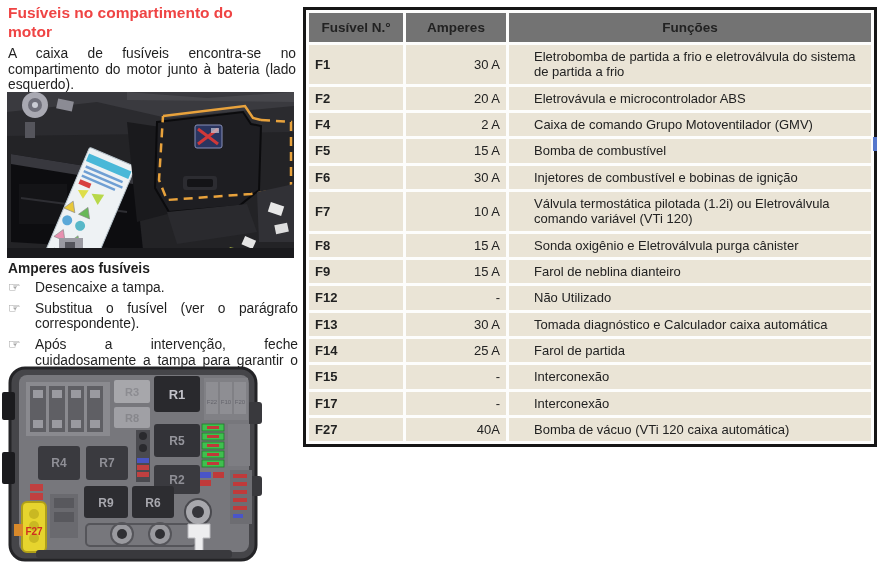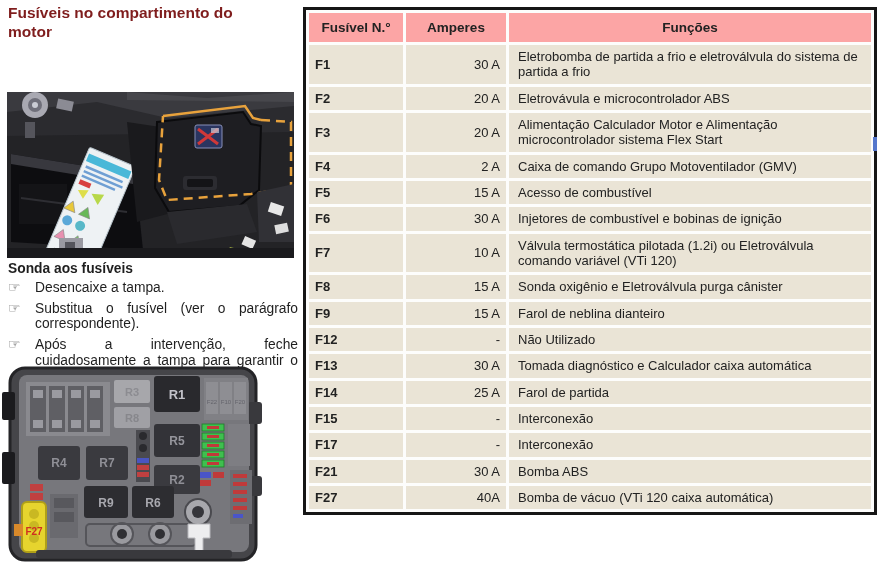--- a/index.html
+++ b/index.html
@@ -1,54 +1,55 @@
 <!DOCTYPE html>
 <html><head>
 <meta charset="utf-8">
 <style>
   html,body{margin:0;padding:0;background:#ffffff;}
   #page{position:relative;width:881px;height:573px;background:#ffffff;overflow:hidden;
         font-family:"Liberation Sans",sans-serif;color:#1f1f1f;}
 
   
   .page-title{position:absolute;left:8px;top:3px;width:272px;font-size:15.5px;font-weight:bold;
-              line-height:1.25;color:#7f1d1d;}
+              line-height:1.25;color:#ef4444;}
   .intro{position:absolute;left:8px;top:46px;width:288px;font-size:13.8px;line-height:1.14;
          text-align:justify;}
   .photo-wrap{position:absolute;left:7px;top:92px;width:287px;height:166px;}
   .access-head{position:absolute;left:8px;top:261px;font-size:13.8px;font-weight:bold;}
   .bullets{position:absolute;left:8px;top:280px;width:290px;margin:0;padding:0;list-style:none;}
   .bullets li{display:flex;margin:0 0 5px 0;}
   .hand{flex:0 0 27px;font-size:14px;color:#5a5a5a;line-height:1.1;}
   .btxt{flex:1;font-size:13.8px;line-height:1.14;text-align:justify;}
   .diagram-wrap{position:absolute;left:2px;top:366px;width:260px;height:199px;}
 
   
   .fuse-table{position:absolute;left:303px;top:7px;width:574px;
               border:3px solid #161616;border-collapse:separate;border-spacing:3px;
               background:#fdfdfc;}
-  .fuse-table th{background:#fca5a5;font-size:13.5px;font-weight:bold;color:#222;
+  .fuse-table th{background:#737373;font-size:13.5px;font-weight:bold;color:#222;
                  padding:7px 4px;text-align:center;}
   .fuse-table td{background:#eae4d6;font-size:13px;padding:4px 6px;vertical-align:middle;
                  line-height:1.18;color:#222;}
   td.c-fuse{width:82px;text-align:left;font-weight:bold;}
   td.c-amps{width:88px;text-align:right;font-weight:normal;}
-  td.c-func{text-align:left;padding-left:9px;}
+  td.c-func{text-align:left;padding-left:25px;}
 
   .artifact{position:absolute;left:873px;top:137px;width:4px;height:14px;background:#5577cc;}
 
   svg text{font-family:"Liberation Sans",sans-serif;}
 </style>
 </head>
 <body>
 
 <div id="page">
 
   <div class="page-title">Fusíveis no compartimento do motor</div>
 
+  <div class="intro">A caixa de fusíveis encontra-se no compartimento do motor junto à bateria (lado esquerdo).</div>
 
   <div class="photo-wrap">
     <svg width="287" height="166" viewBox="0 0 287 166">
       <rect x="0" y="0" width="287" height="166" fill="#232326"></rect>
       <rect x="0" y="0" width="287" height="28" fill="#3a3a3f"></rect>
       <polygon points="0,20 90,10 160,26 287,14 287,40 0,44" fill="#2b2b2f"></polygon>
       <polygon points="120,0 200,6 287,0 287,10 120,8" fill="#47474c"></polygon>
 
       <circle cx="28" cy="13" r="13" fill="#a9a9b2"></circle>
       <circle cx="28" cy="13" r="7" fill="#6f6f7a"></circle>
@@ -100,21 +101,21 @@
       <polygon points="160,120 240,112 250,140 170,152" fill="#2a2a2e"></polygon>
       <polygon points="250,100 287,92 287,150 252,150" fill="#313136"></polygon>
       <rect x="262" y="112" width="14" height="10" fill="#e8e8e8" transform="rotate(18 269 117)"></rect>
       <rect x="268" y="132" width="13" height="9" fill="#dedede" transform="rotate(-12 274 136)"></rect>
       <rect x="236" y="146" width="12" height="9" fill="#e4e4e4" transform="rotate(24 242 150)"></rect>
       <rect x="222" y="156" width="10" height="8" fill="#c8d84a" transform="rotate(10 227 160)"></rect>
       <rect x="0" y="156" width="287" height="10" fill="#1a1a1d"></rect>
     </svg>
   </div>
 
-  <div class="access-head">Sonda aos fusíveis</div>
+  <div class="access-head">Amperes aos fusíveis</div>
 
   <ul class="bullets">
     <li>
       <span class="hand">☞</span>
       <span class="btxt">Desencaixe a tampa.</span>
     </li>
     <li>
       <span class="hand">☞</span>
       <span class="btxt">Substitua o fusível (ver o parágrafo correspondente).</span>
     </li>
@@ -268,33 +269,28 @@
       <td class="c-fuse">F1</td>
       <td class="c-amps">30 A</td>
       <td class="c-func">Eletrobomba de partida a frio e eletroválvula do sistema de partida a frio</td>
     </tr>
         <tr>
       <td class="c-fuse">F2</td>
       <td class="c-amps">20 A</td>
       <td class="c-func">Eletrovávula e microcontrolador ABS</td>
     </tr>
         <tr>
-      <td class="c-fuse">F3</td>
-      <td class="c-amps">20 A</td>
-      <td class="c-func">Alimentação Calculador Motor e Alimentação microcontrolador sistema Flex Start</td>
-    </tr>
-        <tr>
       <td class="c-fuse">F4</td>
       <td class="c-amps">2 A</td>
       <td class="c-func">Caixa de comando Grupo Motoventilador (GMV)</td>
     </tr>
         <tr>
       <td class="c-fuse">F5</td>
       <td class="c-amps">15 A</td>
-      <td class="c-func">Acesso de combustível</td>
+      <td class="c-func">Bomba de combustível</td>
     </tr>
         <tr>
       <td class="c-fuse">F6</td>
       <td class="c-amps">30 A</td>
       <td class="c-func">Injetores de combustível e bobinas de ignição</td>
     </tr>
         <tr>
       <td class="c-fuse">F7</td>
       <td class="c-amps">10 A</td>
       <td class="c-func">Válvula termostática pilotada (1.2i) ou Eletroválvula comando variável (VTi 120)</td>
@@ -328,25 +324,20 @@
       <td class="c-fuse">F15</td>
       <td class="c-amps">-</td>
       <td class="c-func">Interconexão</td>
     </tr>
         <tr>
       <td class="c-fuse">F17</td>
       <td class="c-amps">-</td>
       <td class="c-func">Interconexão</td>
     </tr>
         <tr>
-      <td class="c-fuse">F21</td>
-      <td class="c-amps">30 A</td>
-      <td class="c-func">Bomba ABS</td>
-    </tr>
-        <tr>
       <td class="c-fuse">F27</td>
       <td class="c-amps">40A</td>
       <td class="c-func">Bomba de vácuo (VTi 120 caixa automática)</td>
     </tr>
       </tbody>
   </table>
 
   <div class="artifact"></div>
 </div>
 

